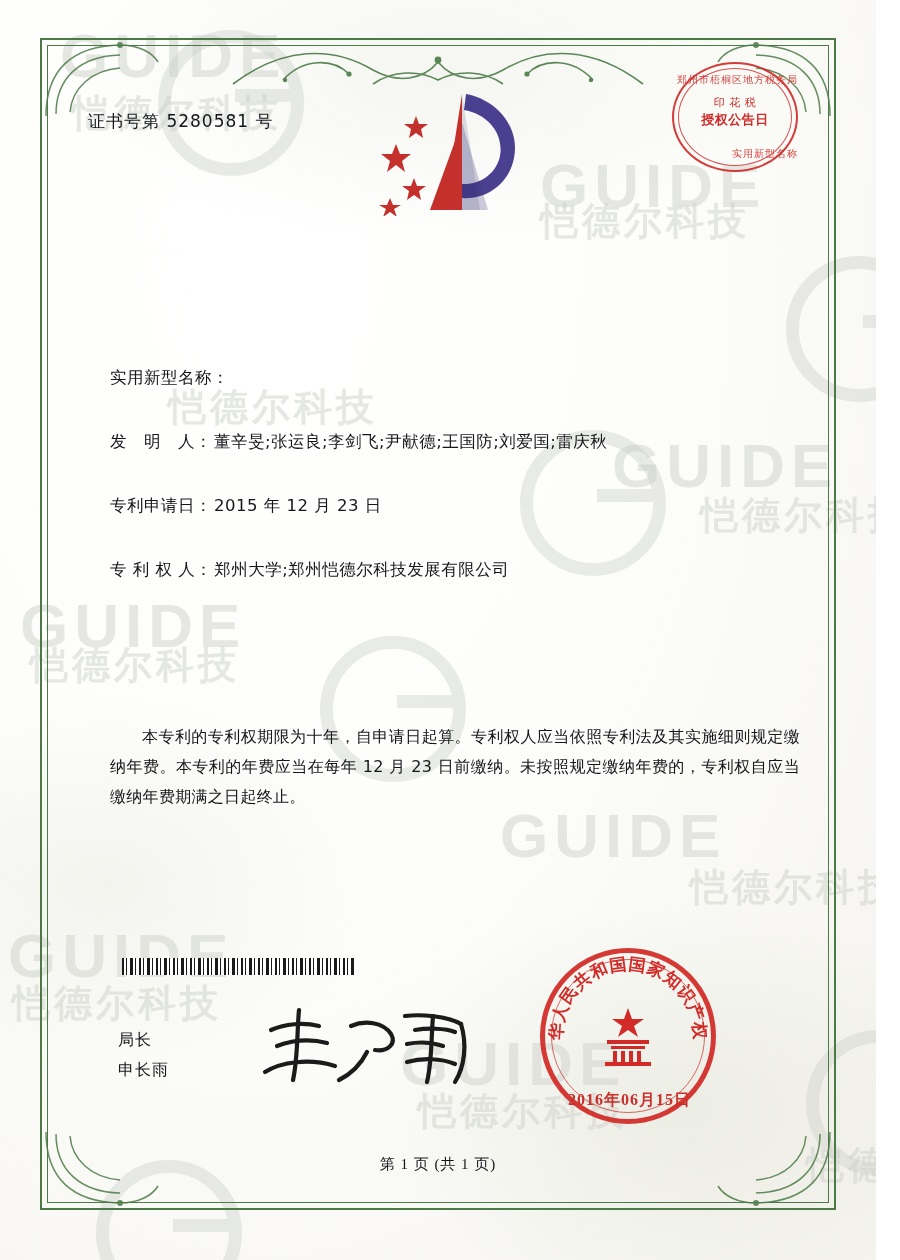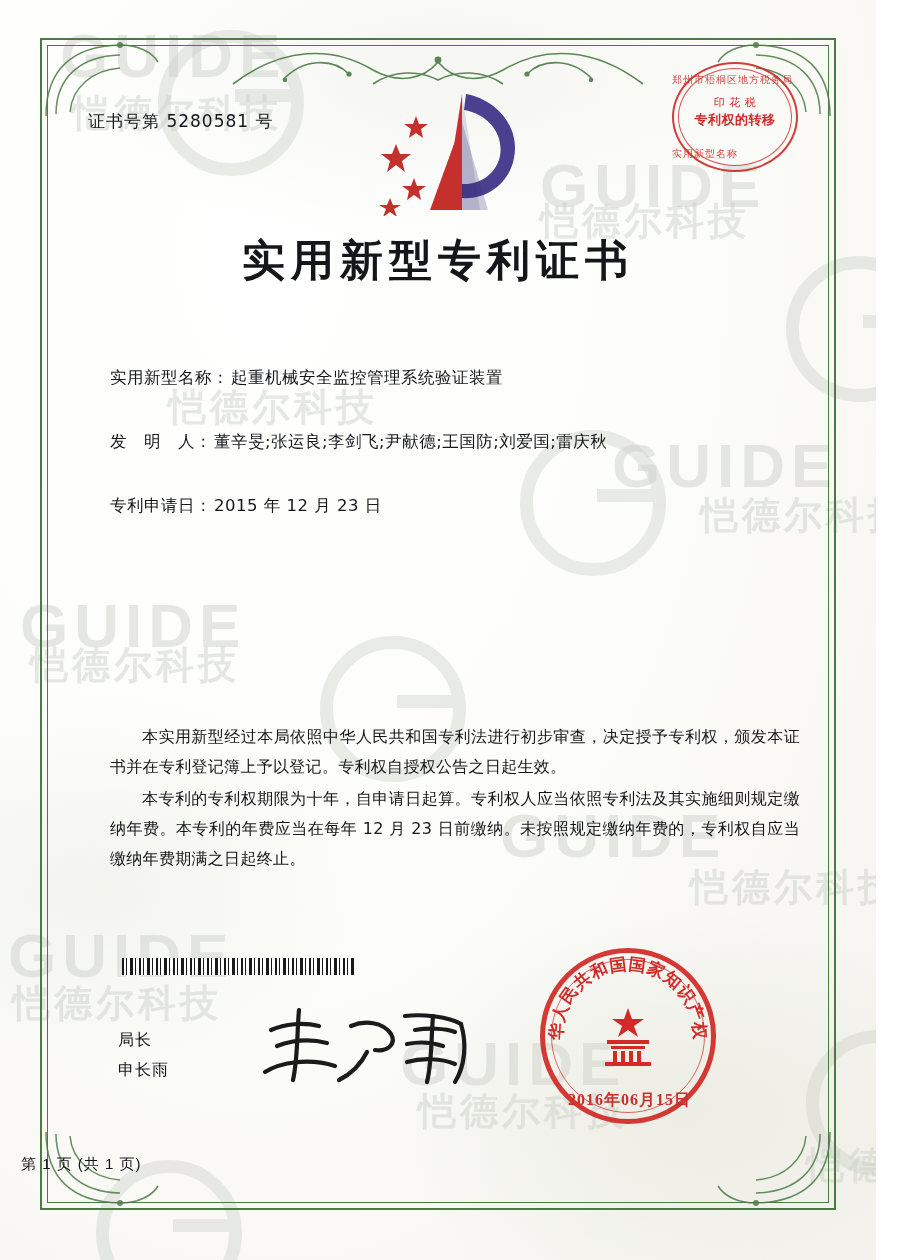--- a/index.html
+++ b/index.html
@@ -156,21 +156,21 @@
     position: absolute;
     left: 6px; top: 6px; right: 6px; bottom: 6px;
     border: 1px solid #cf2b28;
     border-radius: 50%;
     opacity: .8;
   }
   .tax-stamp .arc-top,
   .tax-stamp .arc-bottom {
     position: absolute;
     left: 0; right: 0;
-    text-align: left;
+    text-align: right;
     font-family: "DejaVu Sans", sans-serif;
     font-size: 10px;
     letter-spacing: 1px;
     opacity: .9;
   }
   .tax-stamp .arc-top { top: 11px; }
   .tax-stamp .arc-bottom { bottom: 11px; }
   .tax-stamp .mid {
     position: absolute;
     left: 0; right: 0;
@@ -330,26 +330,25 @@
     color: #c9302c;
     letter-spacing: 1px;
     font-weight: bold;
   }
 
   
   .footer {
     position: absolute;
     left: 0; right: 0;
     top: 1155px;
-    text-align: left;
-    font-family: Liberation Sans, sans-serif;
+    text-align: center;
+    font-family: Liberation Serif, serif;
     font-size: 15px;
     color: #15161a;
     letter-spacing: 1px;
-    padding-left: 21px;
   }
 </style>
 </head>
 <body>
 
 <div class="page">
 
   <div class="paper-tint"></div>
 
   <div class="wm-layer">
@@ -458,44 +457,45 @@
       </g>
     </svg>
   </div>
 
   <div class="tax-stamp">
     <div class="oval"></div>
     <div class="oval2"></div>
     <div class="arc-top">郑州市梧桐区地方税务局</div>
     <div class="mid">
       <div class="l1">印 花 税</div>
-      <div class="l2">专利权的转移</div>
+      <div class="l2">授权公告日</div>
     </div>
     <div class="arc-bottom">实用新型名称</div>
   </div>
 
-  <div class="doc-title">实用新型专利证书</div>
 
   <div class="fields">
     <div class="field">
       <span class="lbl">实用新型名称：</span>
-      <span class="val">起重机械安全监控管理系统验证装置</span>
     </div>
     <div class="field">
       <span class="lbl">发　明　人：</span>
       <span class="val">董辛旻;张运良;李剑飞;尹献德;王国防;刘爱国;雷庆秋</span>
     </div>
     <div class="field">
       <span class="lbl">专利申请日：</span>
       <span class="val">2015 年 12 月 23 日</span>
     </div>
+    <div class="field">
+      <span class="lbl">专 利 权 人：</span>
+      <span class="val">郑州大学;郑州恺德尔科技发展有限公司</span>
+    </div>
   </div>
 
   <div class="body-text">
-    <p>本实用新型经过本局依照中华人民共和国专利法进行初步审查，决定授予专利权，颁发本证书并在专利登记簿上予以登记。专利权自授权公告之日起生效。</p>
     <p>本专利的专利权期限为十年，自申请日起算。专利权人应当依照专利法及其实施细则规定缴纳年费。本专利的年费应当在每年 12 月 23 日前缴纳。未按照规定缴纳年费的，专利权自应当缴纳年费期满之日起终止。</p>
   </div>
 
   <div class="barcode"></div>
 
   <div class="director">
     <div>局长</div>
     <div>申长雨</div>
   </div>
 

